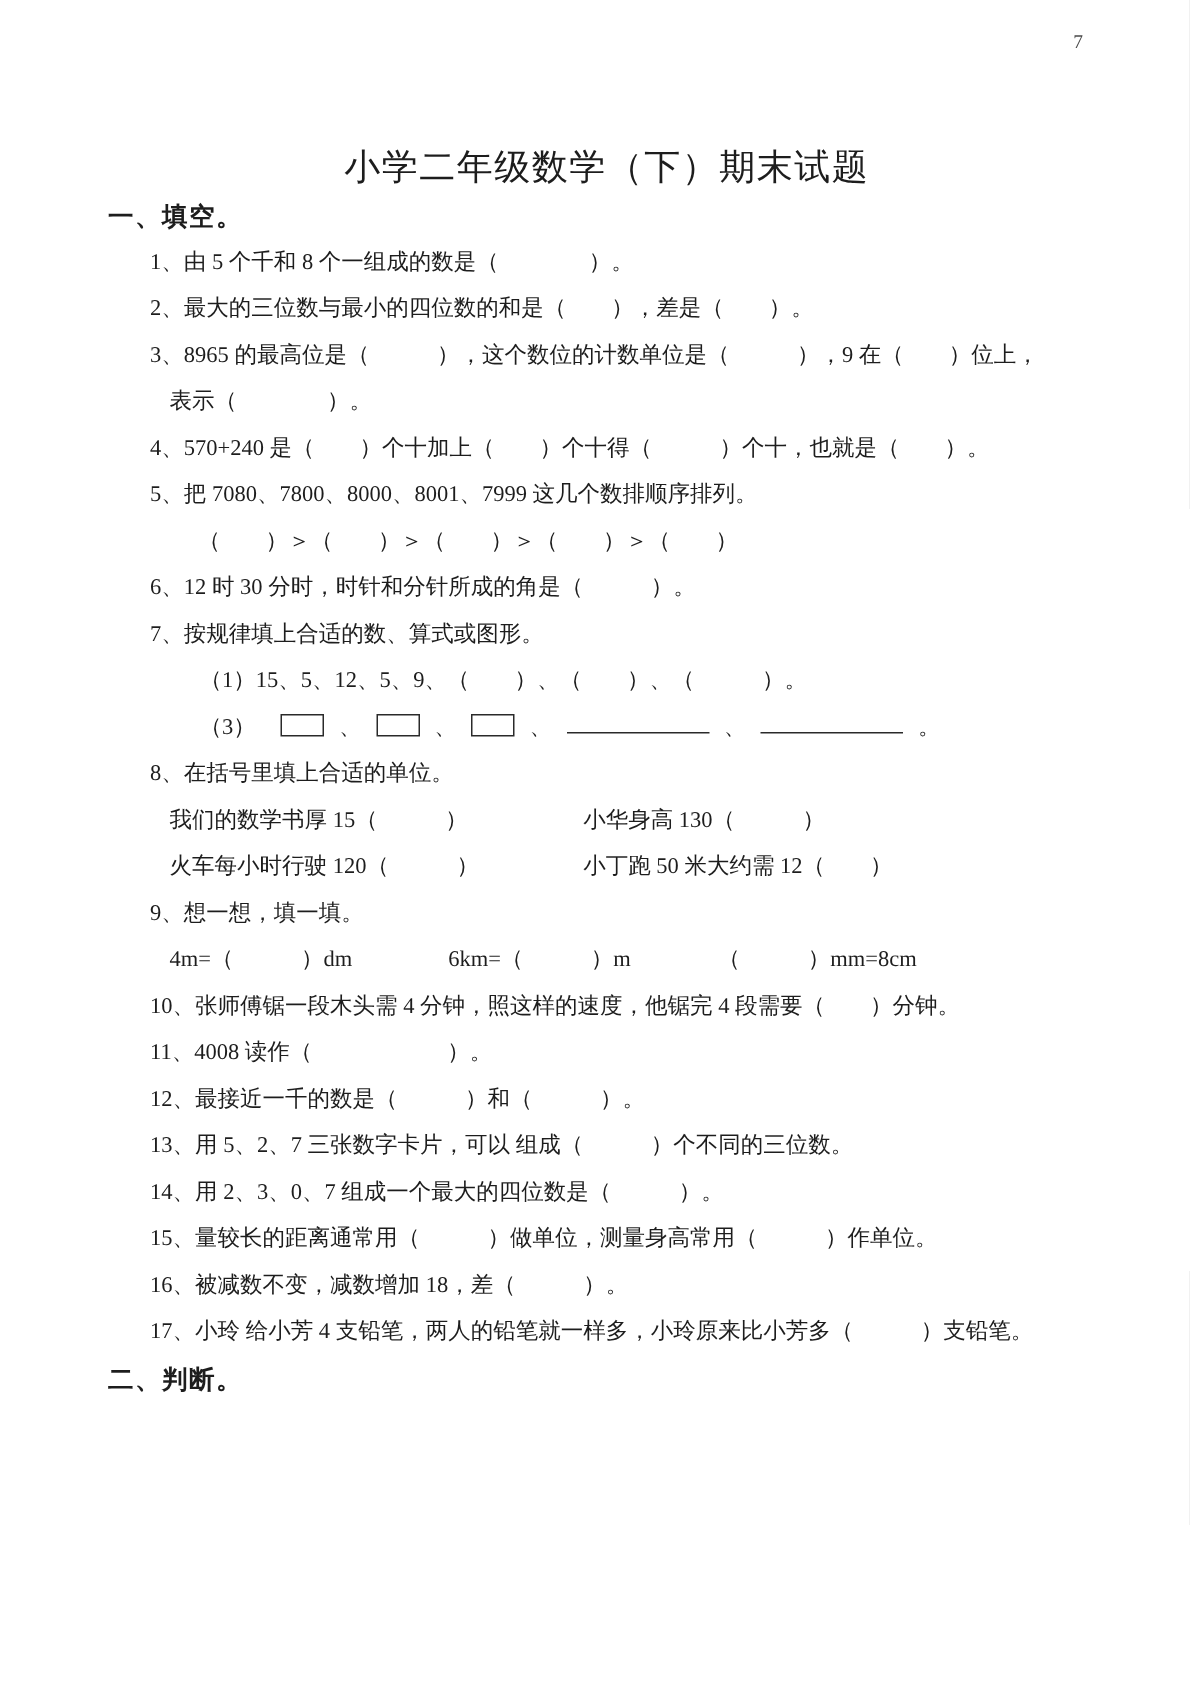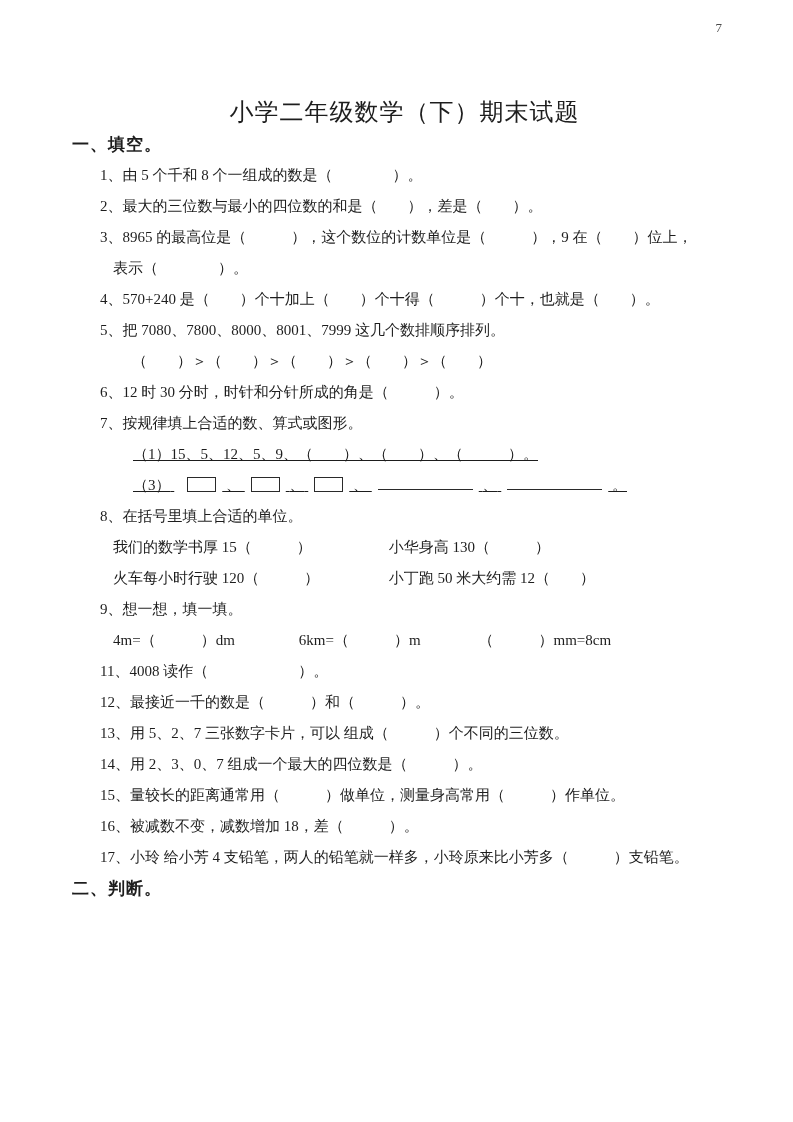--- a/index.html
+++ b/index.html
@@ -10,21 +10,21 @@
   }
   .page-number{position:absolute;top:20px;right:71px;font-size:13px;color:#4a4a4a;}
   .content{padding:96px 56px 0 72px;}
   .title{font-size:24px;font-weight:400;text-align:center;margin:0;line-height:33px;letter-spacing:1px;}
   .sec-heading{font-weight:700;font-size:17px;line-height:31px;letter-spacing:1px;}
   .sec-heading.second{margin-top:0;}
   .line{font-size:15px;line-height:31px;white-space:nowrap;}
   .l-num{padding-left:28px;}
   .l-cont{padding-left:41px;}
   .l-order{padding-left:60px;}
-  .l-sub{padding-left:61px;text-decoration:underline;}
+  .l-sub{padding-left:61px;}
   .l-row{padding-left:41px;}
   .col-a2{display:inline-block;min-width:272px;}
   .col-a3{display:inline-block;min-width:182px;}
   .col-b3{display:inline-block;min-width:176px;}
   .pattern-box{
     display:inline-block;width:27px;height:13px;
     border:1.5px solid #2a2a2a;margin:0 6px;vertical-align:-2px;background:#fff;
   }
   .pattern-box.first{margin-left:13px;}
   .blank-underline{
@@ -77,20 +77,21 @@
       <span>小丁跑 50 米大约需 12（　　）</span>
     </div>
 
     <div class="line l-num">9、想一想，填一填。</div>
     <div class="line l-row">
       <span class="col-a3">4m=（　　　）dm</span>
       <span class="col-b3">6km=（　　　）m</span>
       <span>（　　　）mm=8cm</span>
     </div>
 
+    <div class="line l-num">10、张师傅锯一段木头需 4 分钟，照这样的速度，他锯完 4 段需要（　　）分钟。</div>
     <div class="line l-num">11、4008 读作（　　　　　　）。</div>
     <div class="line l-num">12、最接近一千的数是（　　　）和（　　　）。</div>
     <div class="line l-num">13、用 5、2、7 三张数字卡片，可以 组成（　　　）个不同的三位数。</div>
     <div class="line l-num">14、用 2、3、0、7 组成一个最大的四位数是（　　　）。</div>
     <div class="line l-num">15、量较长的距离通常用（　　　）做单位，测量身高常用（　　　）作单位。</div>
     <div class="line l-num">16、被减数不变，减数增加 18，差（　　　）。</div>
     <div class="line l-num">17、小玲 给小芳 4 支铅笔，两人的铅笔就一样多，小玲原来比小芳多（　　　）支铅笔。</div>
 
     <div class="sec-heading second">二、判断。</div>
   </div>

